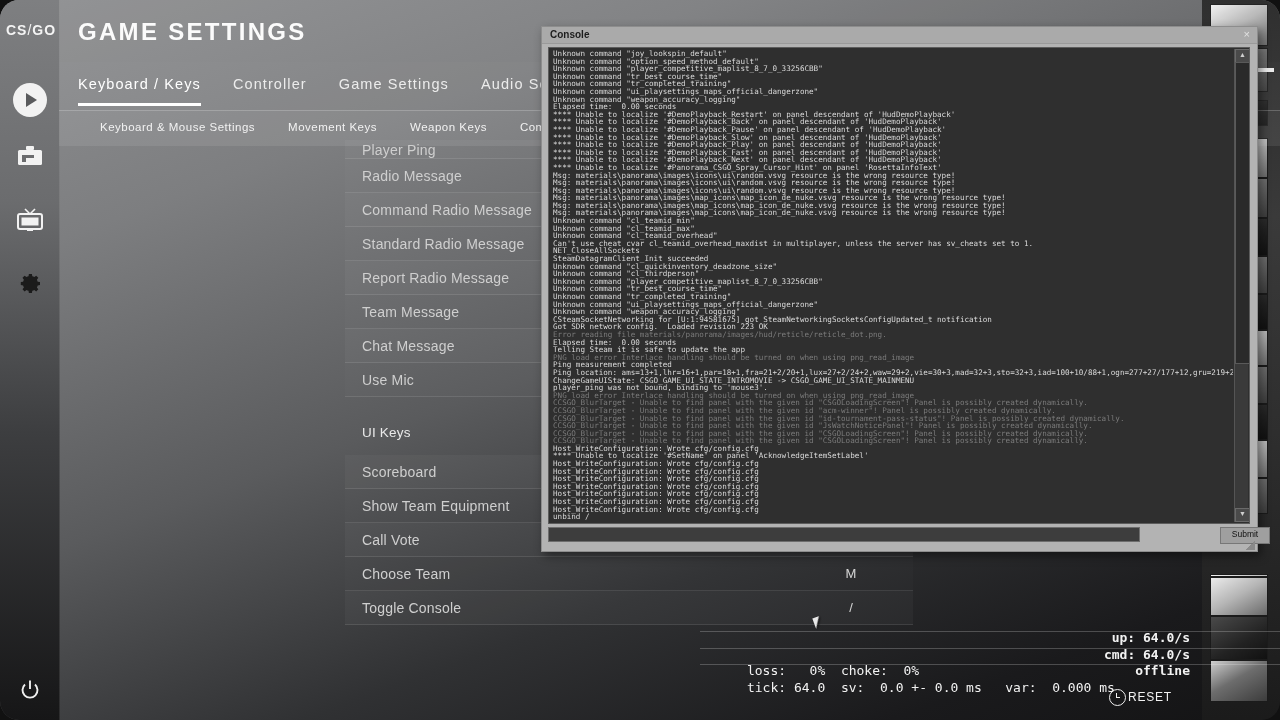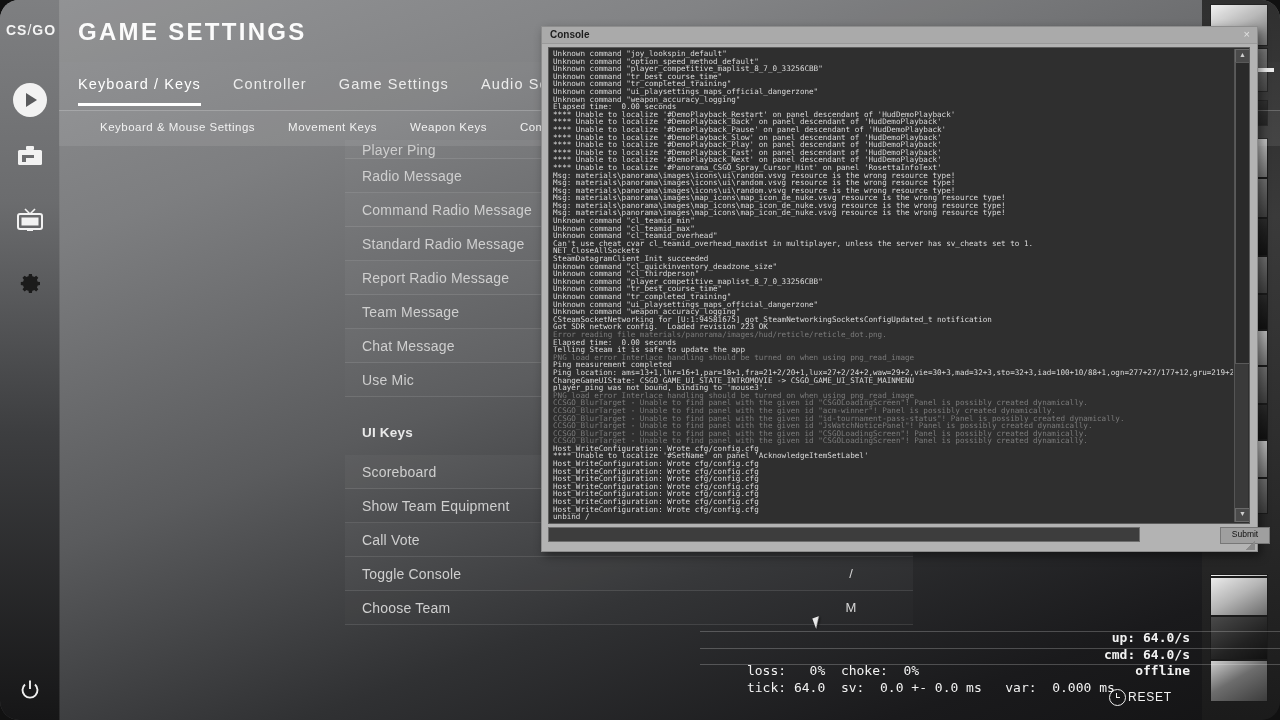--- a/index.html
+++ b/index.html
@@ -117,21 +117,21 @@
   .setting-row {
     position: relative; height: 33px;
     border-bottom: 1px solid rgba(255,255,255,0.10);
     display: flex; align-items: center; justify-content: space-between;
     padding: 0 22px 0 17px;
     background: rgba(255,255,255,0.035);
   }
   .setting-row.alt { background: rgba(255,255,255,0.015); }
   .setting-label { color: #cfcfcf; font-size: 14px; letter-spacing: .2px; }
   .setting-row.heading { background: transparent; border-bottom: none; height: 46px; }
-  .setting-row.heading .setting-label { color: #e9e9e9; font-weight: bold; font-size: 13.5px; }
+  .setting-row.heading .setting-label { color: #e9e9e9; font-weight: normal; font-size: 13.5px; }
   .setting-row.spacer { background: transparent; border-bottom: none; height: 12px; }
   .setting-bind { color: #d6d6d6; font-size: 13px; width: 80px; text-align: center; }
 
   
   .console-win {
     position: absolute; left: 541px; top: 26px;
     width: 715px; height: 524px;
     background: #b3b3b3;
     border: 1px solid #8d8d8d;
     box-shadow: 3px 4px 9px rgba(0,0,0,0.45);
@@ -380,27 +380,27 @@
         <span class="setting-bind"></span>
       </div>
       <div class="setting-row alt">
         <span class="setting-label">Show Team Equipment</span>
         <span class="setting-bind"></span>
       </div>
       <div class="setting-row">
         <span class="setting-label">Call Vote</span>
         <span class="setting-bind"></span>
       </div>
+      <div class="setting-row alt">
+        <span class="setting-label">Choose Team</span>
+        <span class="setting-bind">M</span>
+      </div>
       <div class="setting-row">
         <span class="setting-label">Toggle Console</span>
         <span class="setting-bind">/</span>
-      </div>
-      <div class="setting-row alt">
-        <span class="setting-label">Choose Team</span>
-        <span class="setting-bind">M</span>
       </div>
     </div>
 
   <div class="console-win">
     <div class="console-titlebar">
       <div class="console-title">Console</div>
       <div class="console-close">×</div>
     </div>
     <div class="console-body">
       <div class="console-log" id="console-log"><div class="line norm">Unknown command "joy_lookspin_default"</div><div class="line norm">Unknown command "option_speed_method_default"</div><div class="line norm">Unknown command "player_competitive_maplist_8_7_0_33256CBB"</div><div class="line norm">Unknown command "tr_best_course_time"</div><div class="line norm">Unknown command "tr_completed_training"</div><div class="line norm">Unknown command "ui_playsettings_maps_official_dangerzone"</div><div class="line norm">Unknown command "weapon_accuracy_logging"</div><div class="line norm">Elapsed time:  0.00 seconds</div><div class="line norm">**** Unable to localize '#DemoPlayback_Restart' on panel descendant of 'HudDemoPlayback'</div><div class="line norm">**** Unable to localize '#DemoPlayback_Back' on panel descendant of 'HudDemoPlayback'</div><div class="line norm">**** Unable to localize '#DemoPlayback_Pause' on panel descendant of 'HudDemoPlayback'</div><div class="line norm">**** Unable to localize '#DemoPlayback_Slow' on panel descendant of 'HudDemoPlayback'</div><div class="line norm">**** Unable to localize '#DemoPlayback_Play' on panel descendant of 'HudDemoPlayback'</div><div class="line norm">**** Unable to localize '#DemoPlayback_Fast' on panel descendant of 'HudDemoPlayback'</div><div class="line norm">**** Unable to localize '#DemoPlayback_Next' on panel descendant of 'HudDemoPlayback'</div><div class="line norm">**** Unable to localize '#Panorama_CSGO_Spray_Cursor_Hint' on panel 'RosettaInfoText'</div><div class="line norm">Msg: materials\panorama\images\icons\ui\random.vsvg resource is the wrong resource type!</div><div class="line norm">Msg: materials\panorama\images\icons\ui\random.vsvg resource is the wrong resource type!</div><div class="line norm">Msg: materials\panorama\images\icons\ui\random.vsvg resource is the wrong resource type!</div><div class="line norm">Msg: materials\panorama\images\map_icons\map_icon_de_nuke.vsvg resource is the wrong resource type!</div><div class="line norm">Msg: materials\panorama\images\map_icons\map_icon_de_nuke.vsvg resource is the wrong resource type!</div><div class="line norm">Msg: materials\panorama\images\map_icons\map_icon_de_nuke.vsvg resource is the wrong resource type!</div><div class="line norm">Unknown command "cl_teamid_min"</div><div class="line norm">Unknown command "cl_teamid_max"</div><div class="line norm">Unknown command "cl_teamid_overhead"</div><div class="line norm">Can't use cheat cvar cl_teamid_overhead_maxdist in multiplayer, unless the server has sv_cheats set to 1.</div><div class="line norm">NET_CloseAllSockets</div><div class="line norm">SteamDatagramClient_Init succeeded</div><div class="line norm">Unknown command "cl_quickinventory_deadzone_size"</div><div class="line norm">Unknown command "cl_thirdperson"</div><div class="line norm">Unknown command "player_competitive_maplist_8_7_0_33256CBB"</div><div class="line norm">Unknown command "tr_best_course_time"</div><div class="line norm">Unknown command "tr_completed_training"</div><div class="line norm">Unknown command "ui_playsettings_maps_official_dangerzone"</div><div class="line norm">Unknown command "weapon_accuracy_logging"</div><div class="line norm">CSteamSocketNetworking for [U:1:94581675] got SteamNetworkingSocketsConfigUpdated_t notification</div><div class="line norm">Got SDR network config.  Loaded revision 223 OK</div><div class="line dim">Error reading file materials/panorama/images/hud/reticle/reticle_dot.png.</div><div class="line norm">Elapsed time:  0.00 seconds</div><div class="line norm">Telling Steam it is safe to update the app</div><div class="line dim">PNG load error Interlace handling should be turned on when using png_read_image</div><div class="line norm">Ping measurement completed</div><div class="line norm">Ping location: ams=13+1,lhr=16+1,par=18+1,fra=21+2/20+1,lux=27+2/24+2,waw=29+2,vie=30+3,mad=32+3,sto=32+3,iad=100+10/88+1,ogn=277+27/177+12,gru=219+21/231+1</div><div class="line norm">ChangeGameUIState: CSGO_GAME_UI_STATE_INTROMOVIE -&gt; CSGO_GAME_UI_STATE_MAINMENU</div><div class="line norm">player_ping was not bound, binding to 'mouse3'.</div><div class="line dim">PNG load error Interlace handling should be turned on when using png_read_image</div><div class="line dim">CCSGO_BlurTarget - Unable to find panel with the given id "CSGOLoadingScreen"! Panel is possibly created dynamically.</div><div class="line dim">CCSGO_BlurTarget - Unable to find panel with the given id "acm-winner"! Panel is possibly created dynamically.</div><div class="line dim">CCSGO_BlurTarget - Unable to find panel with the given id "id-tournament-pass-status"! Panel is possibly created dynamically.</div><div class="line dim">CCSGO_BlurTarget - Unable to find panel with the given id "JsWatchNoticePanel"! Panel is possibly created dynamically.</div><div class="line dim">CCSGO_BlurTarget - Unable to find panel with the given id "CSGOLoadingScreen"! Panel is possibly created dynamically.</div><div class="line dim">CCSGO_BlurTarget - Unable to find panel with the given id "CSGOLoadingScreen"! Panel is possibly created dynamically.</div><div class="line norm">Host_WriteConfiguration: Wrote cfg/config.cfg</div><div class="line norm">**** Unable to localize '#SetName' on panel 'AcknowledgeItemSetLabel'</div><div class="line norm">Host_WriteConfiguration: Wrote cfg/config.cfg</div><div class="line norm">Host_WriteConfiguration: Wrote cfg/config.cfg</div><div class="line norm">Host_WriteConfiguration: Wrote cfg/config.cfg</div><div class="line norm">Host_WriteConfiguration: Wrote cfg/config.cfg</div><div class="line norm">Host_WriteConfiguration: Wrote cfg/config.cfg</div><div class="line norm">Host_WriteConfiguration: Wrote cfg/config.cfg</div><div class="line norm">Host_WriteConfiguration: Wrote cfg/config.cfg</div><div class="line norm">unbind /</div><div class="line norm">bind "/" "toggleconsole"</div></div>

